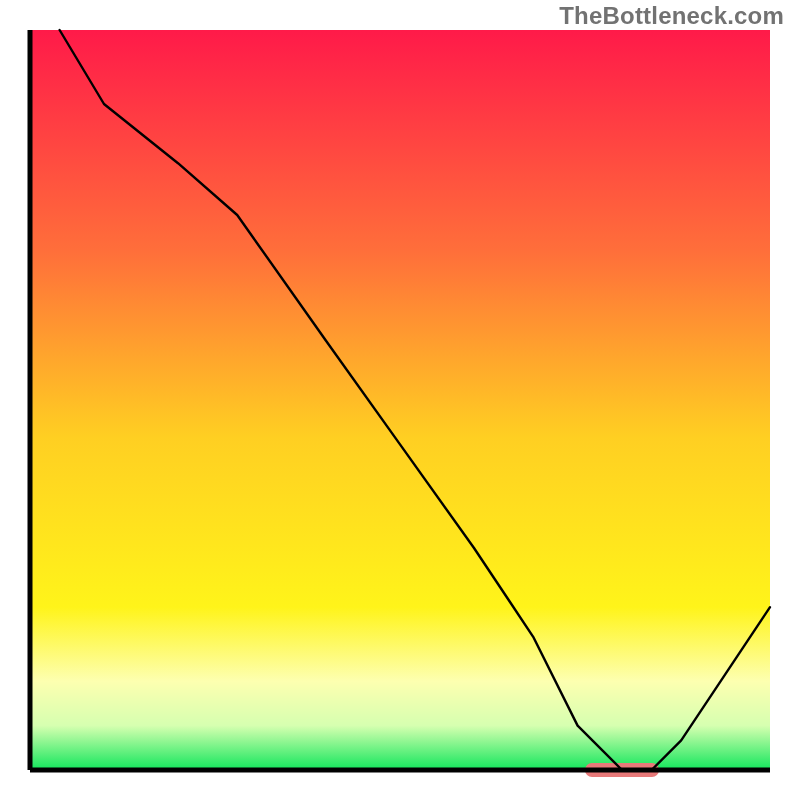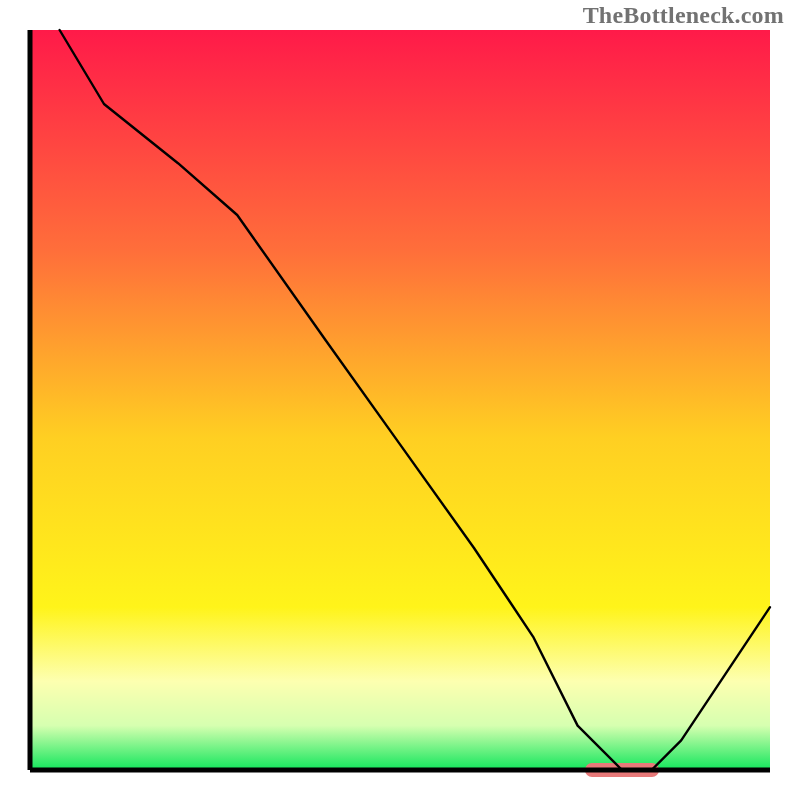--- a/index.html
+++ b/index.html
@@ -8,21 +8,20 @@
     width: 800px;
     height: 800px;
     background: #ffffff;
     font-family: Arial, Helvetica, sans-serif;
     overflow: hidden;
   }
   .page {
     position: relative;
     width: 800px;
     height: 800px;
-    font-family: Liberation Serif, serif;
   }
   .watermark {
     position: absolute;
     top: 2px;
     right: 16px;
     font-size: 24px;
     font-weight: 600;
     color: #727272;
     letter-spacing: 0.2px;
   }

